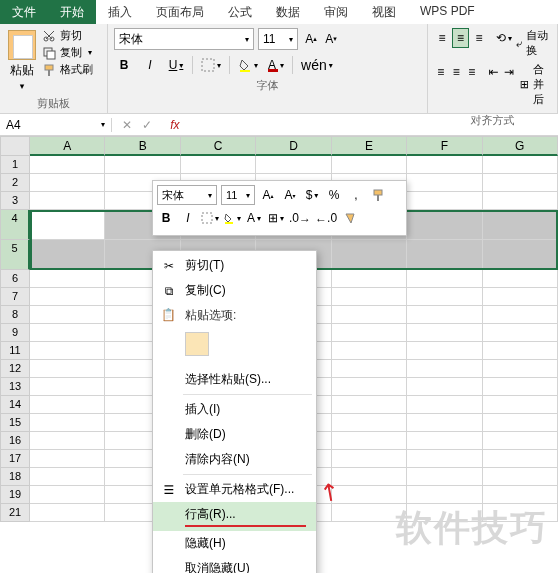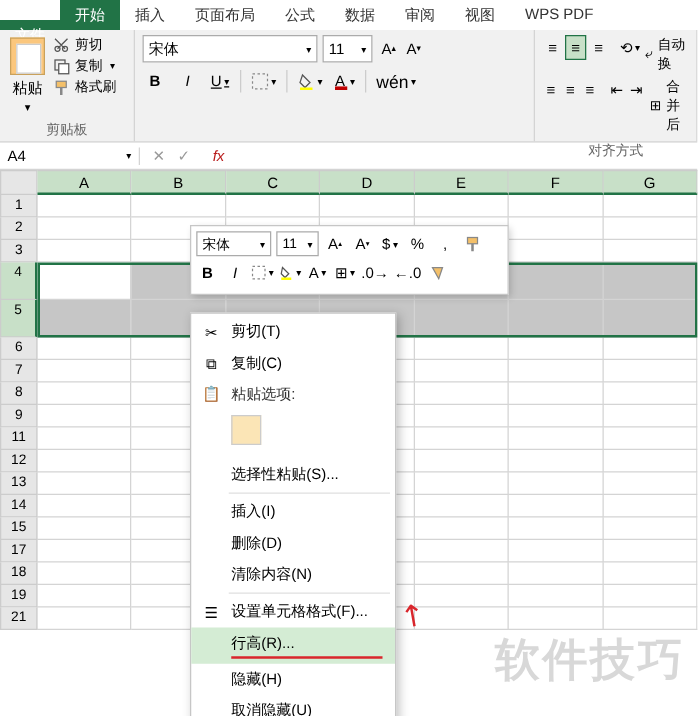--- a/index.html
+++ b/index.html
@@ -1,21 +1,21 @@
 <!DOCTYPE html>
 <html><head>
 <meta charset="utf-8">
 <style>
 * { margin: 0; padding: 0; box-sizing: border-box; font-family: "Microsoft YaHei", sans-serif; }
 body { width: 558px; height: 573px; background: #fff; overflow: hidden; position: relative; font-size: 12px; }
 
 
 .ribbon-tabs { display: flex; background: #fff; height: 24px; }
 .tab { padding: 4px 12px; cursor: pointer; color: #333; }
-.tab.file { background: #217346; color: #fff; margin-top: 16px; }
+.tab.file { background: #217346; color: #fff; }
 .tab.active { background: #217346; color: #fff; }
 
 
 .ribbon { display: flex; background: #f1f1f1; border-bottom: 1px solid #d4d4d4; height: 90px; }
 .ribbon-group { border-right: 1px solid #d4d4d4; padding: 4px 6px 2px; display: flex; flex-direction: column; }
 .group-label { text-align: center; font-size: 11px; color: #666; padding-top: 2px; }
 
 
 .clipboard { width: 108px; }
 .clipboard-main { display: flex; gap: 4px; flex: 1; }
@@ -188,20 +188,21 @@
             <rect width="10" height="3" fill="#c00000"></rect>
           </svg>
           <span class="dd-arrow">▾</span>
         </div>
       <div style="width:1px;height:18px;background:#ccc"></div>
       <div class="fbtn btn-dd">
           <span style="font-size:14px">wén</span>
           <span class="dd-arrow">▾</span>
         </div>
     </div>
+    <div class="group-label">字体</div>
   </div>
 
   <div class="ribbon-group align-group">
     <div class="align-row">
       <div class="align-btn">≡</div>
       <div class="align-btn sel">≡</div>
       <div class="align-btn">≡</div>
       <div style="width:6px"></div>
       <div class="align-btn btn-dd">⟲<span class="dd-arrow">▾</span></div>
       <div style="flex:1"></div>
@@ -386,20 +387,30 @@
         <div class="row-h">15</div>
         <div class="cell"></div>
         <div class="cell"></div>
         <div class="cell"></div>
         <div class="cell"></div>
         <div class="cell"></div>
         <div class="cell"></div>
         <div class="cell"></div>
       </div>
     <div class="row">
+        <div class="row-h">16</div>
+        <div class="cell"></div>
+        <div class="cell"></div>
+        <div class="cell"></div>
+        <div class="cell"></div>
+        <div class="cell"></div>
+        <div class="cell"></div>
+        <div class="cell"></div>
+      </div>
+    <div class="row">
         <div class="row-h">17</div>
         <div class="cell"></div>
         <div class="cell"></div>
         <div class="cell"></div>
         <div class="cell"></div>
         <div class="cell"></div>
         <div class="cell"></div>
         <div class="cell"></div>
       </div>
     <div class="row">

